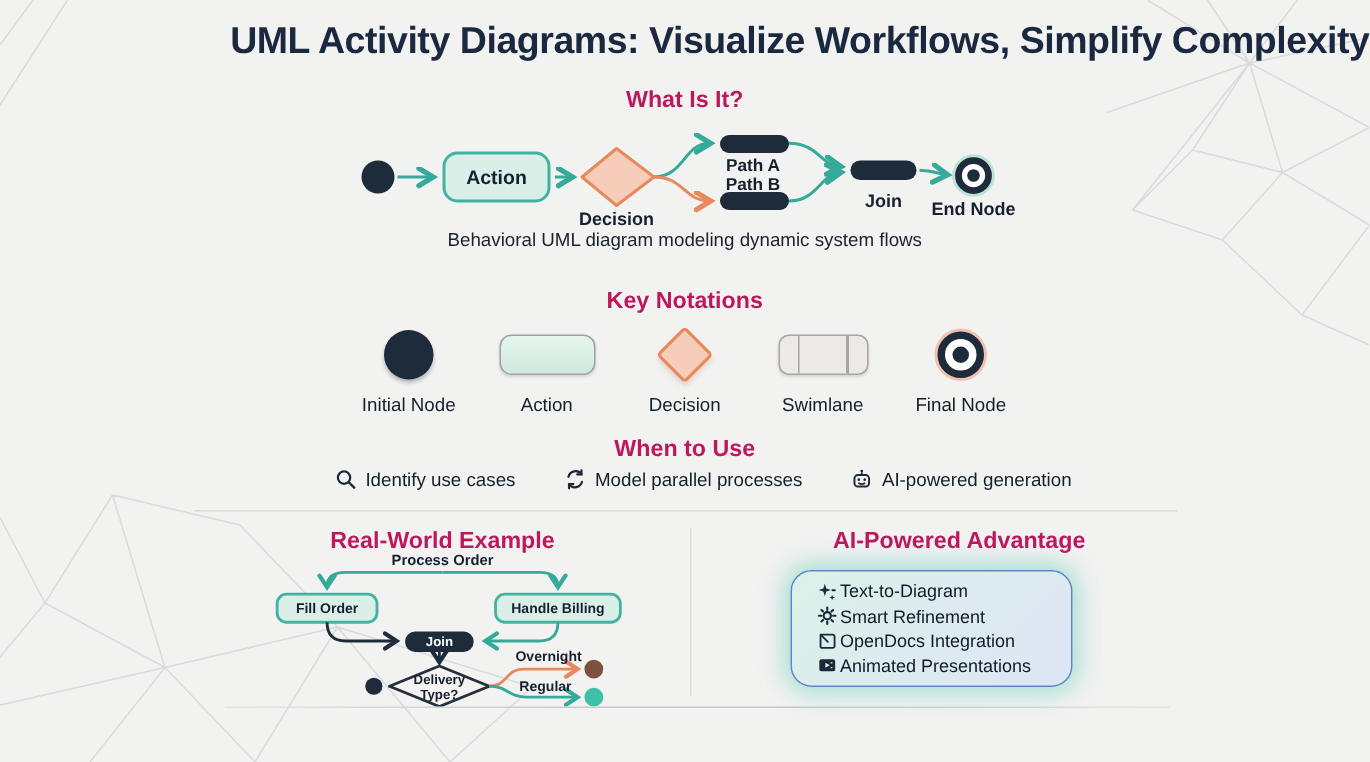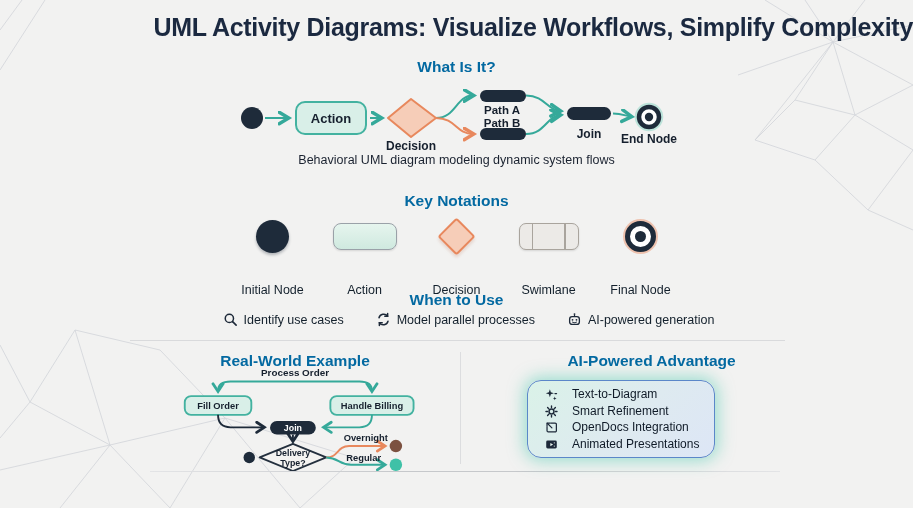--- a/index.html
+++ b/index.html
@@ -12,36 +12,36 @@
     color:#16202e;
   }
   .mesh { position:absolute; pointer-events:none; }
   .mesh path { stroke:#d4d6da; stroke-width:1; fill:none; opacity:.85; }
 
   .page-title {
     position:absolute; top:13px; left:0; width:913px;
     text-align:right; font-size:25px; font-weight:700; color:#1b2940;
     letter-spacing:-0.3px;
   }
-  .h-section { position:absolute; text-align:center; font-size:15.5px; font-weight:700; color:#0369a1; }
+  .h-section { position:absolute; text-align:center; font-size:15.5px; font-weight:700; color:#be185d; }
   #h-what { top:58px; left:0; width:913px; }
   #h-key  { top:192px; left:0; width:913px; }
   #h-when { top:291px; left:0; width:913px; }
   #h-real { top:352px; left:130px; width:330px; }
-  #h-ai   { top:352px; left:472px; width:330px;padding-left:29px; }
+  #h-ai   { top:352px; left:460px; width:330px;padding-left:29px; }
 
   #flow-svg { position:absolute; top:82px; left:230px; }
   .caption {
     position:absolute; top:153px; left:0; width:913px;
     text-align:center; font-size:12.5px; font-weight:500; color:#1a2230;
   }
 
   
   .kn-row { position:absolute; top:213px; left:0; width:913px; display:flex; justify-content:center; gap:10px; }
-  .kn-item { width:82px; display:flex; flex-direction:column; align-items:center;gap:20px; }
+  .kn-item { width:82px; display:flex; flex-direction:column; align-items:center; }
   .kn-shape-wrap { height:46px; display:flex; align-items:center; justify-content:center; }
   .kn-label { font-size:12.5px; font-weight:500; color:#13202c; margin-top:4px; white-space:nowrap; }
   .shape-initial { width:33px; height:33px; border-radius:50%; background:#1e2b3a; box-shadow:0 2px 3px rgba(20,30,45,.3); }
   .shape-action { width:64px; height:27px; border-radius:8px; border:1.5px solid #9aa1a8;
     background:linear-gradient(180deg,#e6f5ee,#cfe9df); box-shadow:0 1px 2px rgba(0,0,0,.12); }
   .shape-decision { width:27px; height:27px; transform:rotate(45deg); background:#f6cdb8;
     border:2px solid #e8885d; border-radius:3px; box-shadow:2px 2px 3px rgba(180,90,50,.18); }
   .shape-swimlane { position:relative; width:60px; height:27px; border:1.5px solid #a9a49d; border-radius:7px;
     background:#eceae7; box-shadow:0 1px 2px rgba(0,0,0,.12); }
   .shape-swimlane::before, .shape-swimlane::after { content:""; position:absolute; top:0; bottom:0; width:1.5px; background:#a9a49d; }
@@ -64,21 +64,21 @@
   #example-svg { position:absolute; top:367px; left:170px; }
 
   
   .ai-card {
     position:absolute; top:380px; left:527px; width:188px; height:78px;
     border-radius:14px; border:1.5px solid #5b87c9;
     background:linear-gradient(135deg,#daf2e8 0%, #deeaf0 55%, #dde6f6 100%);
     box-shadow:0 0 16px 3px rgba(72,201,176,.5);
     display:flex; flex-direction:column; justify-content:center; padding-left:17px; gap:2.5px;
   }
-  .ai-item { display:flex; align-items:flex-end; gap:14px; font-size:12px; font-weight:500; color:#101b28; white-space:nowrap; }
+  .ai-item { display:flex; align-items:center; gap:2px; font-size:12px; font-weight:500; color:#101b28; white-space:nowrap; }
   .ai-item svg { display:block; flex:0 0 auto; }
 
   svg text { font-family:"Liberation Sans", sans-serif; }
 </style>
 </head>
 <body>
 
 <svg class="mesh" style="top:0;right:0;" width="175" height="245" viewBox="0 0 175 245">
   <path d="M95,42 L0,75 M95,42 L27,0 M95,42 L67,0 M95,42 L127,0 M95,42 L175,25 M95,42 L175,85 M95,42 L117,115 M95,42 L57,100 M95,42 L17,140"></path>
   <path d="M117,115 L175,85 M117,115 L175,150 M117,115 L77,160 M117,115 L57,100 M57,100 L17,140 M77,160 L17,140 M77,160 L130,210 M130,210 L175,150 M130,210 L175,230"></path>

